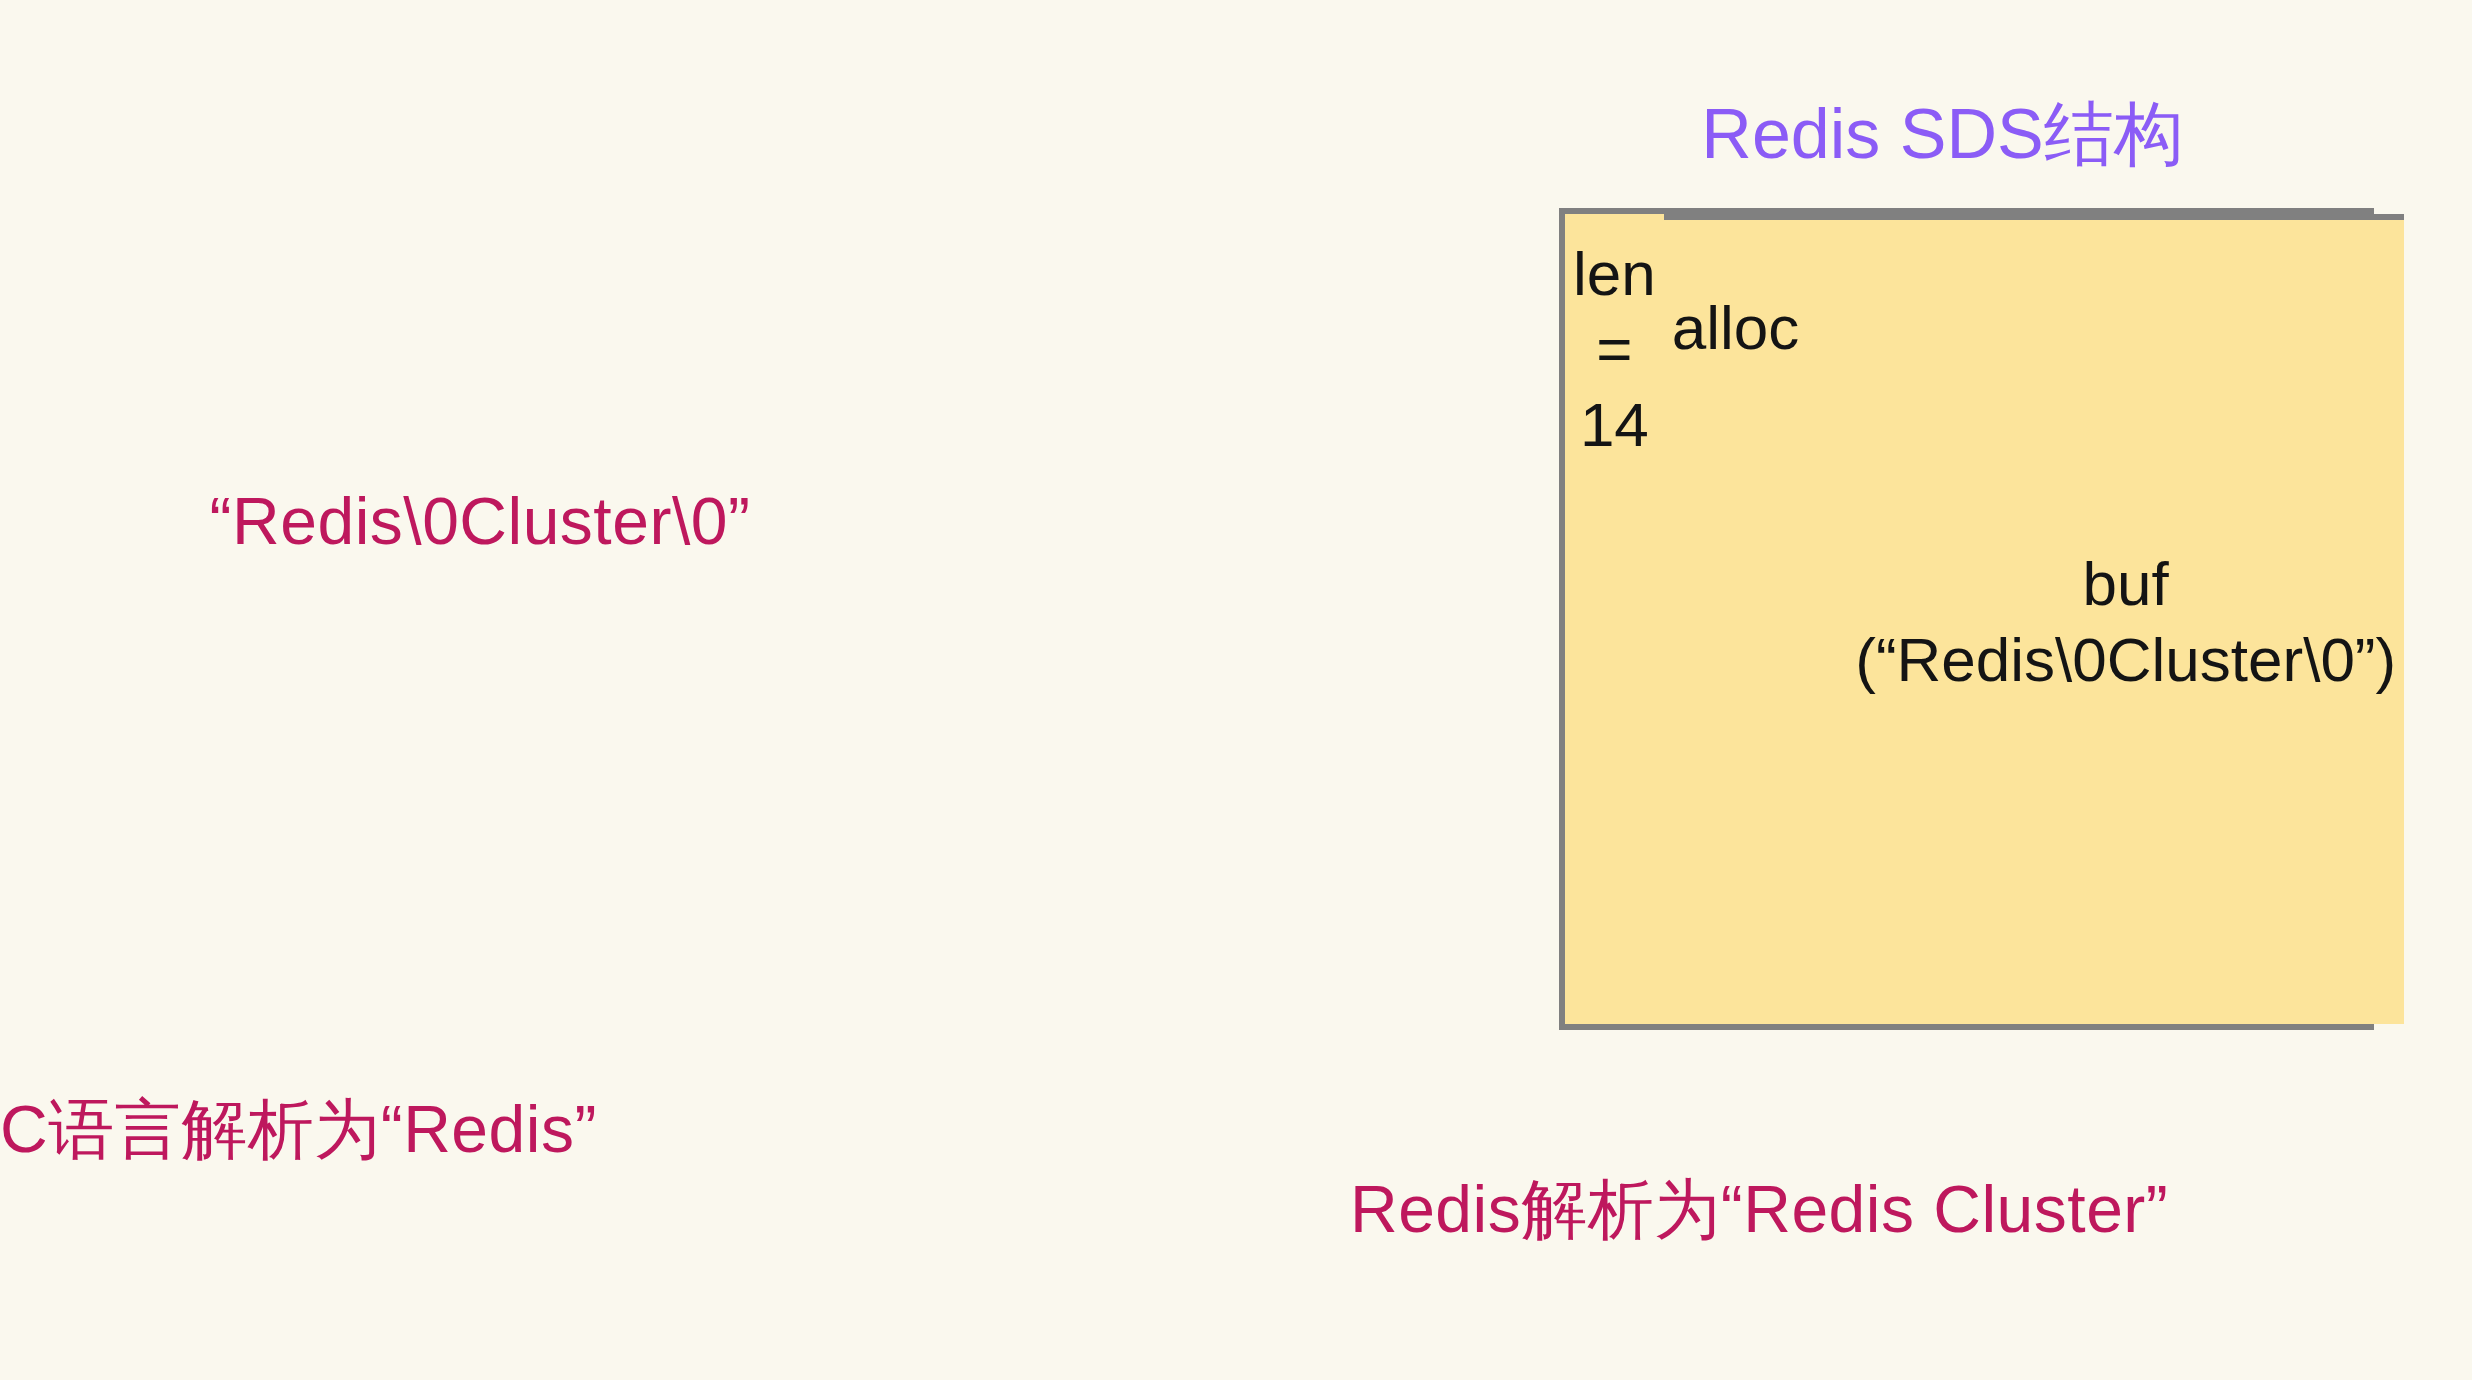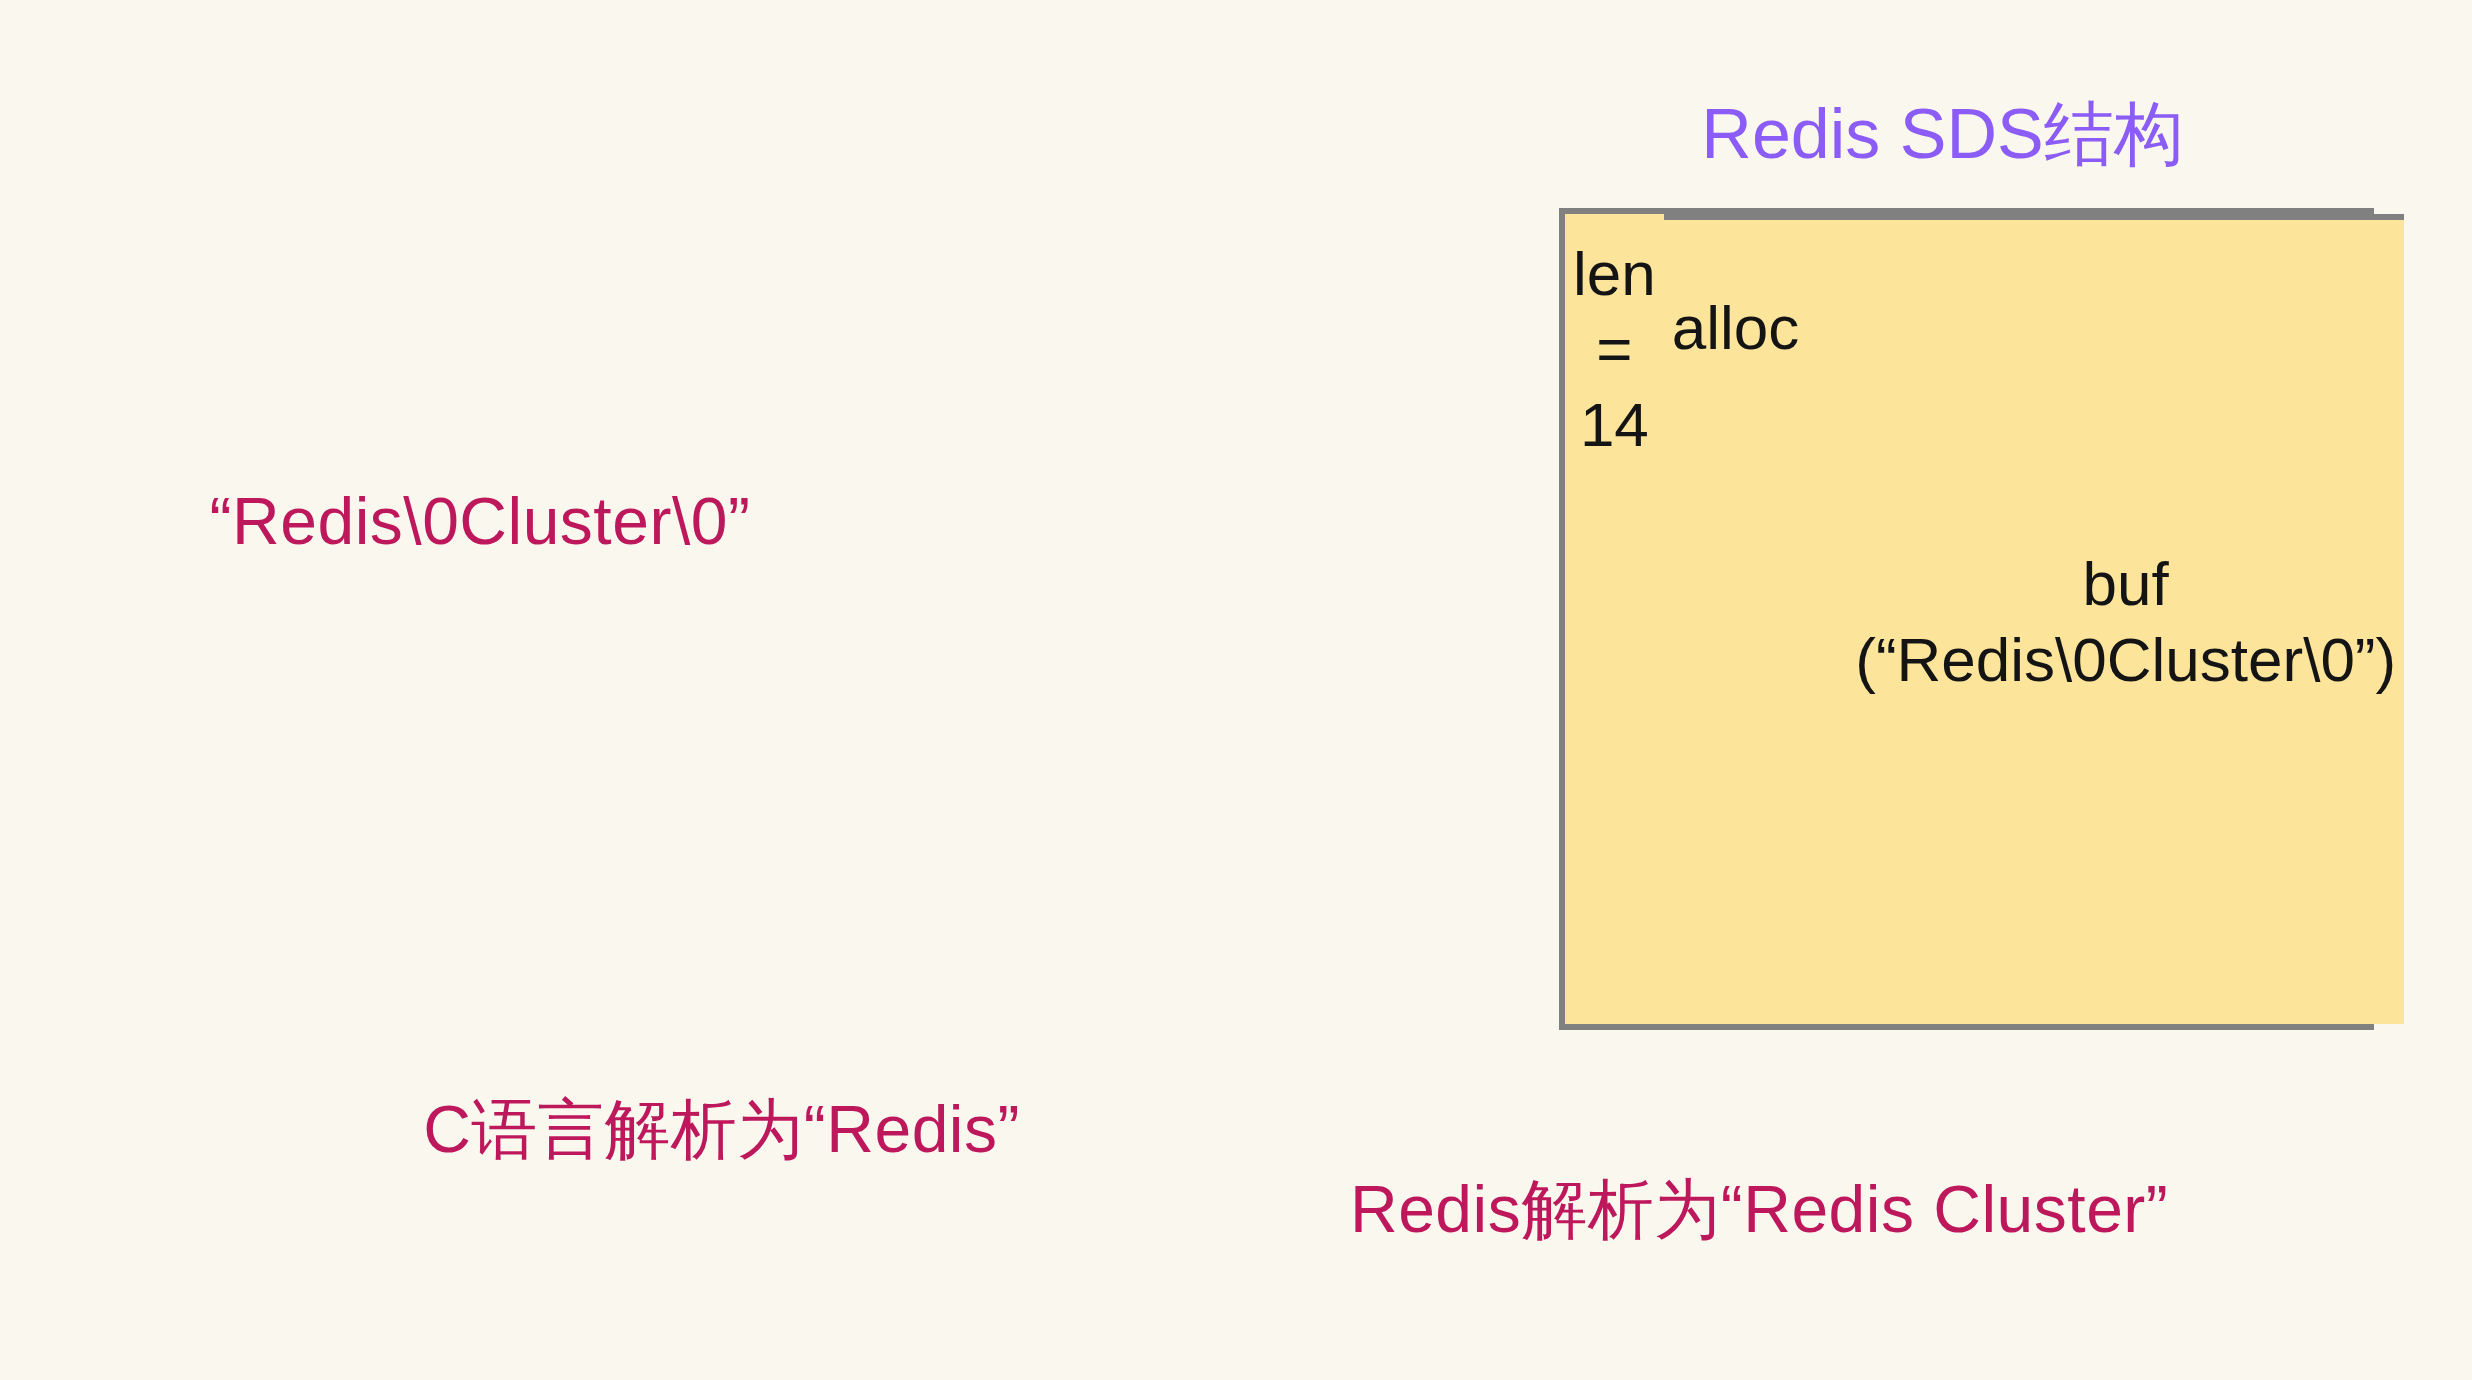--- a/index.html
+++ b/index.html
@@ -36,21 +36,21 @@
     width: 960px;
     text-align: center;
     font-size: 66px;
     letter-spacing: 0.5px;
   }
 
   #c-parse-label {
     left: 0;
     top: 1092px;
     width: 1020px;
-    text-align: right;
+    text-align: left;
     font-size: 66px;
     letter-spacing: 0.5px;
   }
 
   #redis-parse-label {
     left: 1350px;
     top: 1172px;
     width: 1122px;
     text-align: left;
     font-size: 66px;

